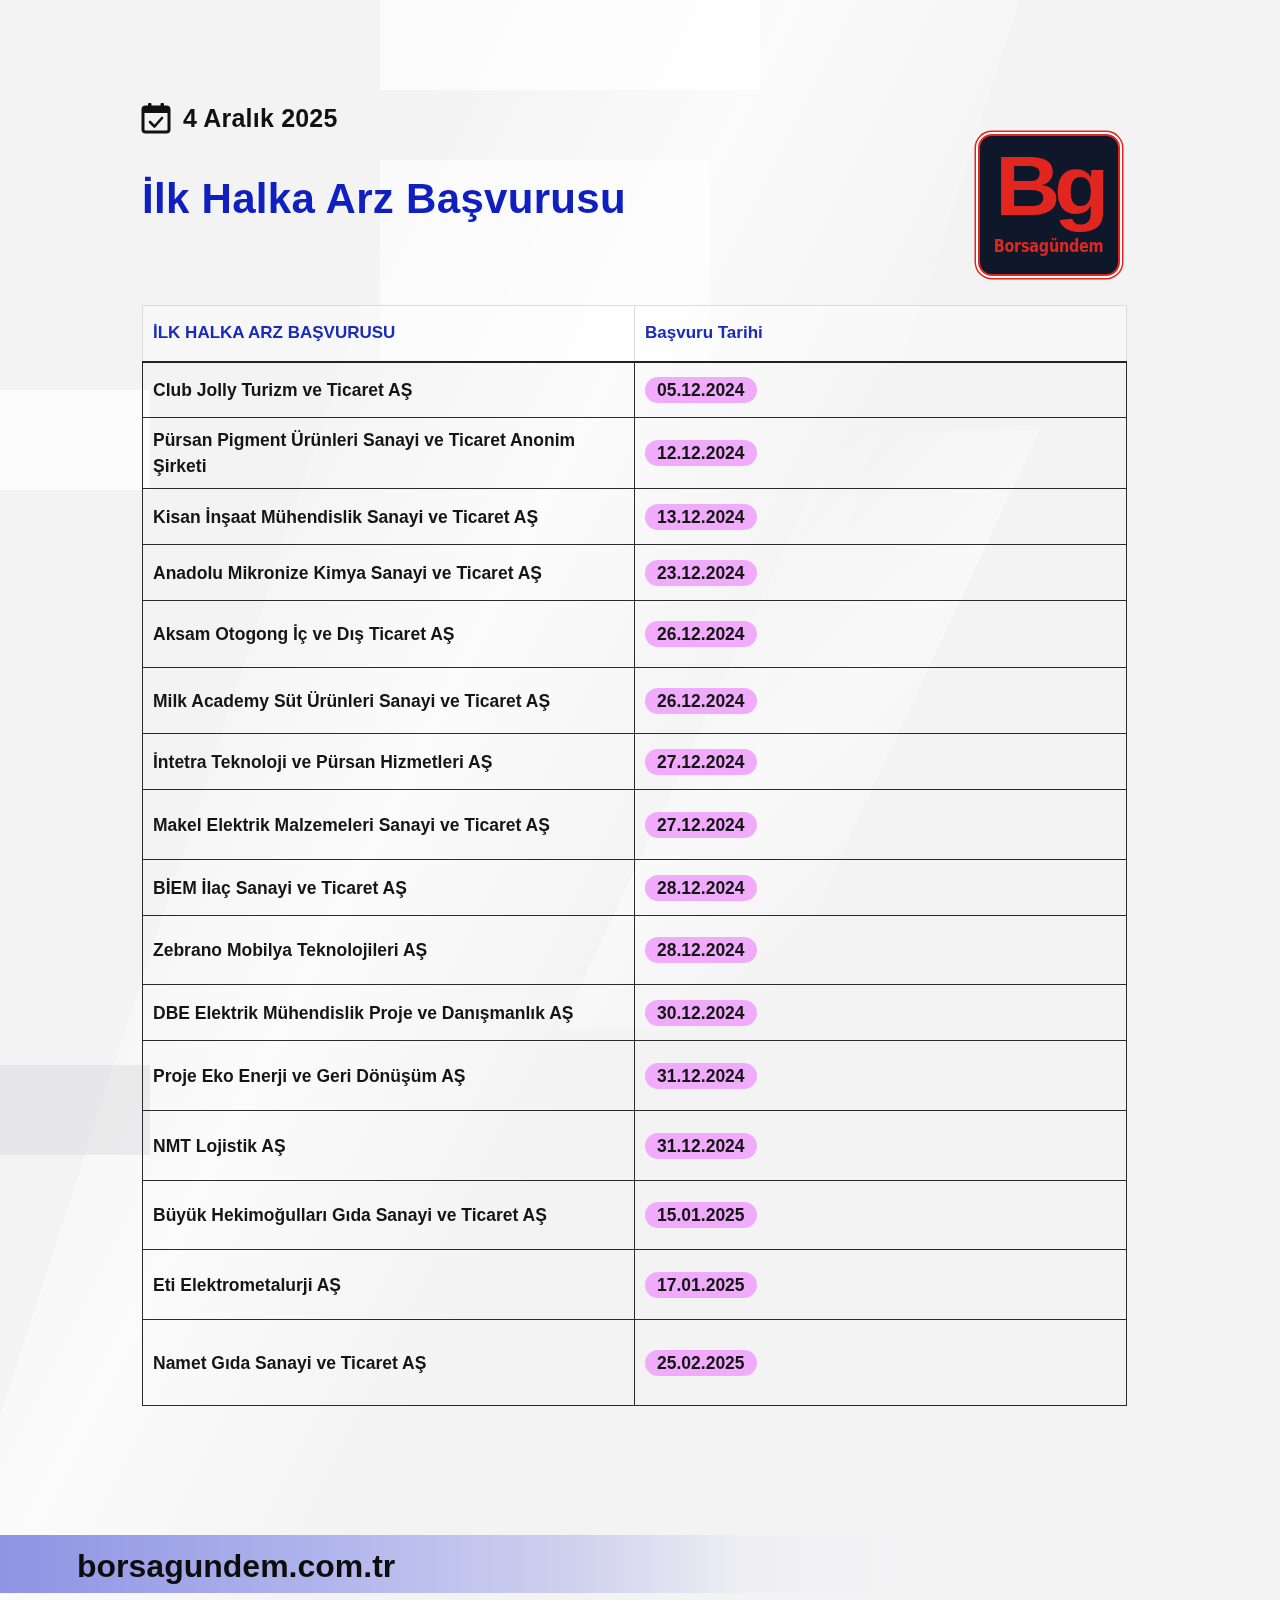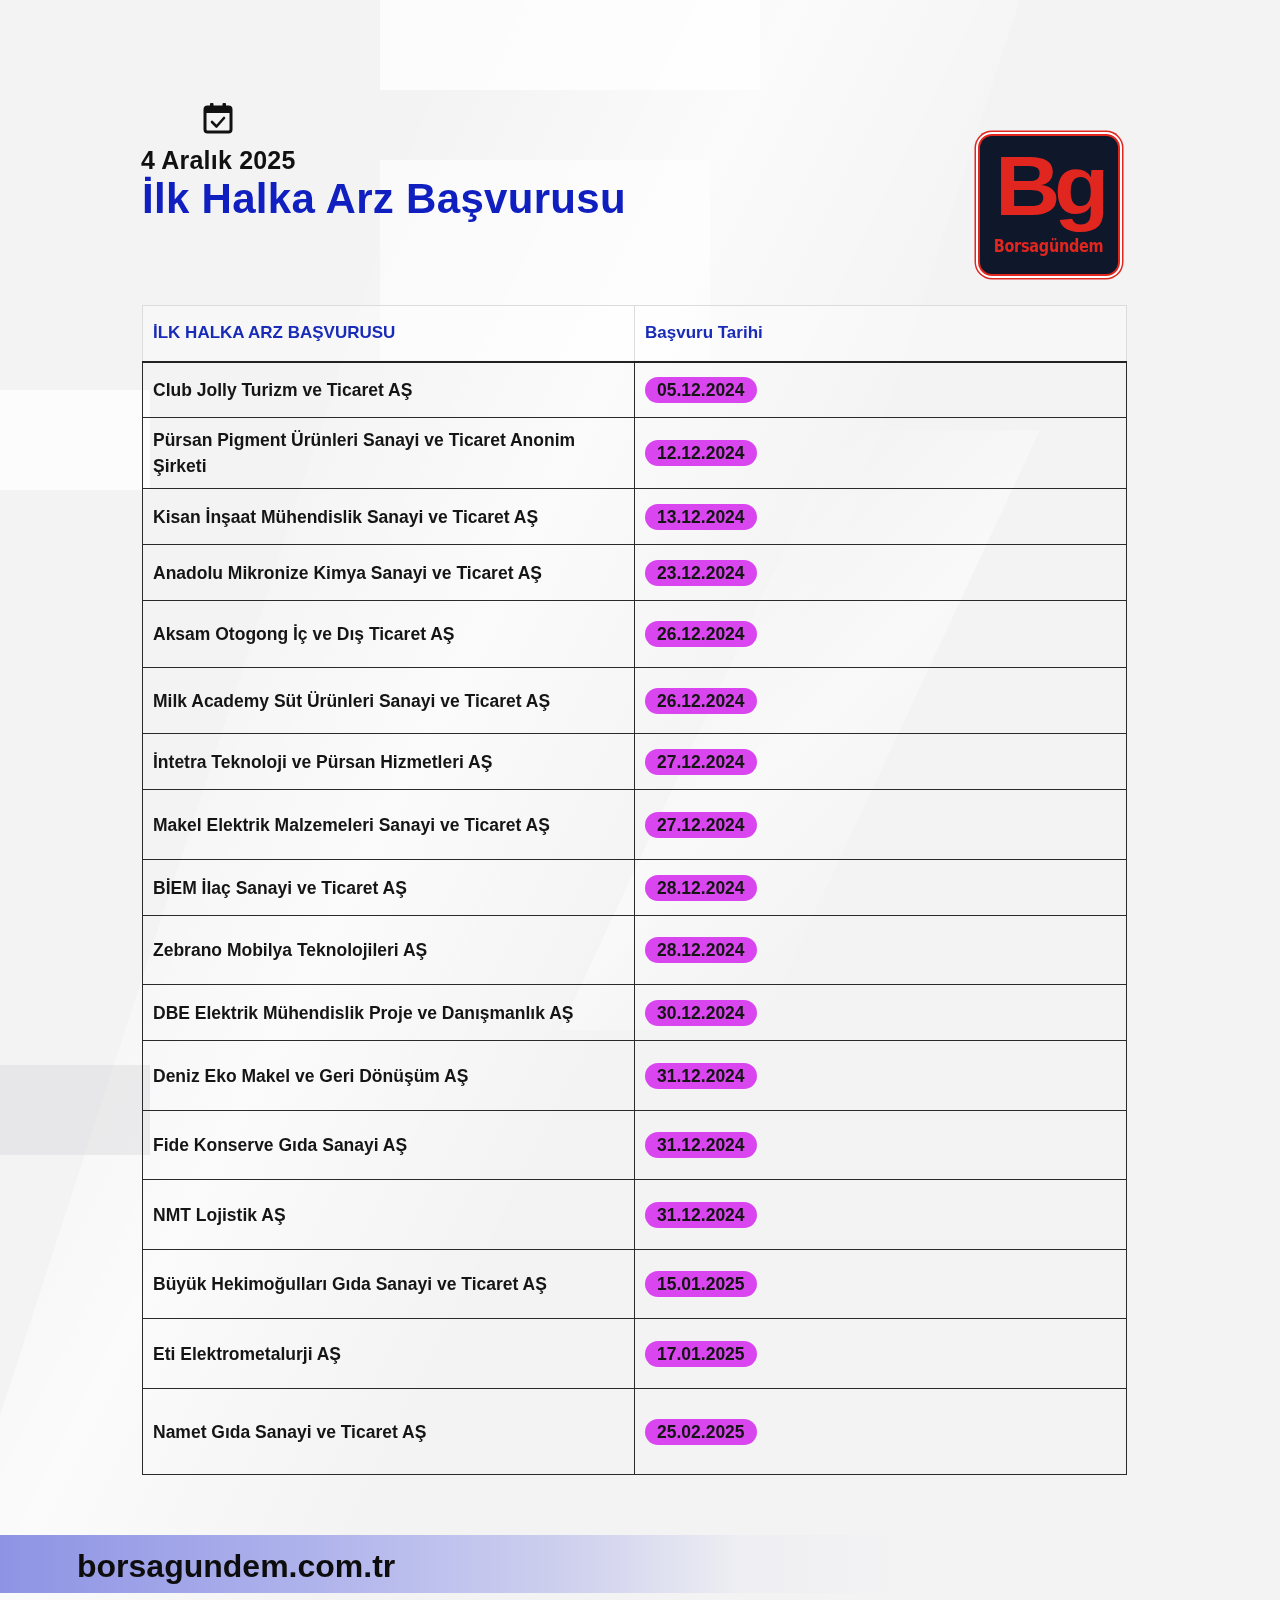--- a/index.html
+++ b/index.html
@@ -35,21 +35,21 @@
     background: rgba(210,210,212,0.35);
   }
   .bg-f {
     left: 700px; top: 430px; width: 200px; height: 600px;
     background: linear-gradient(120deg, rgba(255,255,255,0) 0%, rgba(255,255,255,0.5) 50%, rgba(255,255,255,0) 100%);
     transform: skewX(-25deg);
   }
 
   .header-date {
     position: absolute; left: 141px; top: 102px;
-    display: flex; align-items: center; gap: 12px; flex-direction: column;
+    display: flex; align-items: center; gap: 12px;
   }
   .cal-icon { width: 30px; height: 32px; display: block; }
   .date-text { font-size: 25px; font-weight: 700; color: #111; letter-spacing: 0.2px; }
 
   .page-title {
     position: absolute; left: 142px; top: 175px;
     font-size: 42px; font-weight: 700; color: #1020c0;
     letter-spacing: 0.3px;
   }
 
@@ -92,21 +92,21 @@
   .ipo-table td {
     border: 1.5px solid #2a2a2a;
     padding: 0 10px;
     font-size: 17.5px; font-weight: 700; color: #151515;
     line-height: 26px;
     vertical-align: middle;
   }
   .ipo-table td.col-name { width: 492px; margin-left: 36px; }
   .pill {
     display: inline-block;
-    background: #d946ef;
+    background: #f0abfc;
     border-radius: 14px;
     padding: 1px 12px 1px 12px;
     font-size: 17.5px; font-weight: 700; color: #151515;
     line-height: 24px;
   }
 
   .footer-bar {
     position: absolute; left: 0; top: 1535px;
     width: 1280px; height: 58px;
     background: linear-gradient(90deg, #8e93e4 0%, #b0b4ec 25%, #cfd1ee 45%, rgba(235,235,242,0.6) 58%, rgba(243,243,244,0) 70%);
@@ -190,25 +190,21 @@
     </tr>
     <tr style="height:69px">
       <td class="col-name">Zebrano Mobilya Teknolojileri AŞ</td>
       <td><span class="pill">28.12.2024</span></td>
     </tr>
     <tr style="height:56px">
       <td class="col-name">DBE Elektrik Mühendislik Proje ve Danışmanlık AŞ</td>
       <td><span class="pill">30.12.2024</span></td>
     </tr>
     <tr style="height:70px">
-      <td class="col-name">Deniz Eko Makel ve Geri Dönüşüm AŞ</td>
-      <td><span class="pill">31.12.2024</span></td>
-    </tr>
-    <tr style="height:69px">
-      <td class="col-name">Fide Konserve Gıda Sanayi AŞ</td>
+      <td class="col-name">Proje Eko Enerji ve Geri Dönüşüm AŞ</td>
       <td><span class="pill">31.12.2024</span></td>
     </tr>
     <tr style="height:70px">
       <td class="col-name">NMT Lojistik AŞ</td>
       <td><span class="pill">31.12.2024</span></td>
     </tr>
     <tr style="height:69px">
       <td class="col-name">Büyük Hekimoğulları Gıda Sanayi ve Ticaret AŞ</td>
       <td><span class="pill">15.01.2025</span></td>
     </tr>

